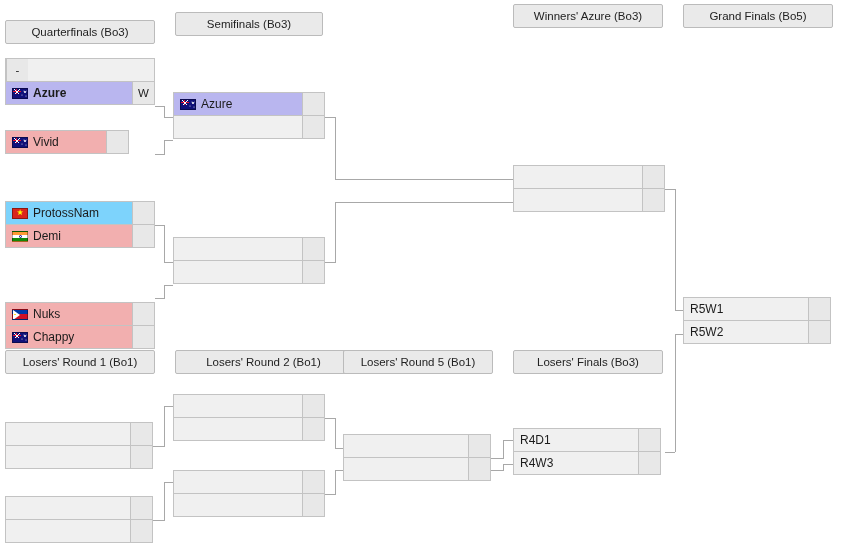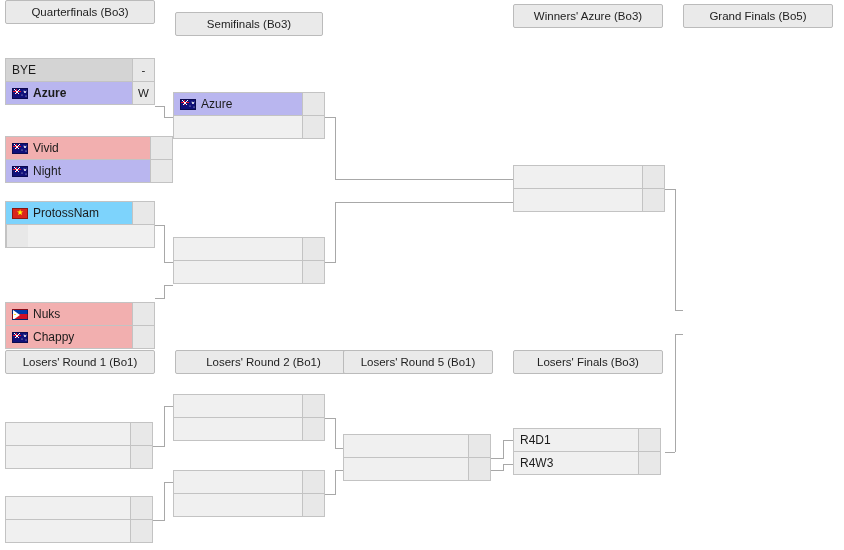--- a/index.html
+++ b/index.html
@@ -211,68 +211,62 @@
     <div class="conn h" style="left: 335px; top: 448px; width: 8px; height: 1px;"></div>
     <div class="conn h" style="left: 325px; top: 494px; width: 10px; height: 1px;"></div>
     <div class="conn v" style="left: 335px; top: 470px; width: 1px; height: 25px;"></div>
     <div class="conn h" style="left: 335px; top: 470px; width: 8px; height: 1px;"></div>
     <div class="conn h" style="left: 491px; top: 458px; width: 12px; height: 1px;"></div>
     <div class="conn v" style="left: 503px; top: 440px; width: 1px; height: 19px;"></div>
     <div class="conn h" style="left: 503px; top: 440px; width: 10px; height: 1px;"></div>
     <div class="conn h" style="left: 491px; top: 470px; width: 12px; height: 1px;"></div>
     <div class="conn v" style="left: 503px; top: 464px; width: 1px; height: 7px;"></div>
     <div class="conn h" style="left: 503px; top: 464px; width: 10px; height: 1px;"></div>
-    <div class="round-header" style="left: 5px; top: 0; width: 150px;">Quarterfinals (Bo3)</div>
+    <div class="round-header" style="left: 5px; top: 20px; width: 150px;">Quarterfinals (Bo3)</div>
     <div class="round-header" style="left: 175px; top: 4px; width: 148px; margin-top: 8px;">Semifinals (Bo3)</div>
     <div class="round-header" style="left: 513px; top: 4px; width: 150px;">Winners' Azure (Bo3)</div>
     <div class="round-header" style="left: 683px; top: 4px; width: 150px;">Grand Finals (Bo5)</div>
     <div class="round-header" style="left: 5px; top: 350px; width: 150px;">Losers' Round 1 (Bo1)</div>
     <div class="round-header" style="left: 175px; top: 350px; width: 177px;">Losers' Round 2 (Bo1)</div>
     <div class="round-header" style="left: 343px; top: 350px; width: 150px;">Losers' Round 5 (Bo1)</div>
     <div class="round-header" style="left: 513px; top: 350px; width: 150px;">Losers' Finals (Bo3)</div>
     <div class="match" style="left: 5px; top: 58px; width: 150px;">
       <div class="row">
-        <div class="opp bye">
-          <span class="name">BYE</span>
-        </div>
         <div class="score">-</div>
       </div>
       <div class="row">
         <div class="opp win">
           <span class="flag au"></span>
           <span class="name bold">Azure</span>
         </div>
         <div class="score">W</div>
       </div>
     </div>
-    <div class="match" style="left: 5px; top: 136px; width: 168px;">
+    <div class="match" style="left: 5px; top: 130px; width: 124px;">
       <div class="row">
         <div class="opp loss">
           <span class="flag au"></span>
           <span class="name">Vivid</span>
         </div>
         <div class="score"></div>
       </div>
-      <div class="row">
-        <div class="opp win">
-          <span class="flag au"></span>
-          <span class="name">Night</span>
-        </div>
-        <div class="score"></div>
-      </div>
     </div>
     <div class="match" style="left: 5px; top: 201px; width: 150px;">
       <div class="row">
         <div class="opp third">
           <span class="flag vn"></span>
           <span class="name">ProtossNam</span>
         </div>
         <div class="score"></div>
       </div>
       <div class="row">
+        <div class="opp loss">
+          <span class="flag in"></span>
+          <span class="name">Demi</span>
+        </div>
         <div class="score"></div>
       </div>
     </div>
     <div class="match" style="left: 5px; top: 274px; width: 150px; margin-top: 28px;">
       <div class="row">
         <div class="opp loss">
           <span class="flag ph"></span>
           <span class="name">Nuks</span>
         </div>
         <div class="score"></div>
@@ -322,20 +316,32 @@
         <div class="score"></div>
       </div>
       <div class="row">
         <div class="opp blank">
           <span class="name"></span>
         </div>
         <div class="score"></div>
       </div>
     </div>
     <div class="match" style="left: 683px; top: 297px; width: 148px;">
+      <div class="row">
+        <div class="opp blank">
+          <span class="name">R5W1</span>
+        </div>
+        <div class="score"></div>
+      </div>
+      <div class="row">
+        <div class="opp blank">
+          <span class="name">R5W2</span>
+        </div>
+        <div class="score"></div>
+      </div>
     </div>
     <div class="match" style="left: 5px; top: 422px; width: 148px;">
       <div class="row">
         <div class="opp blank">
           <span class="name"></span>
         </div>
         <div class="score"></div>
       </div>
       <div class="row">
         <div class="opp blank">

